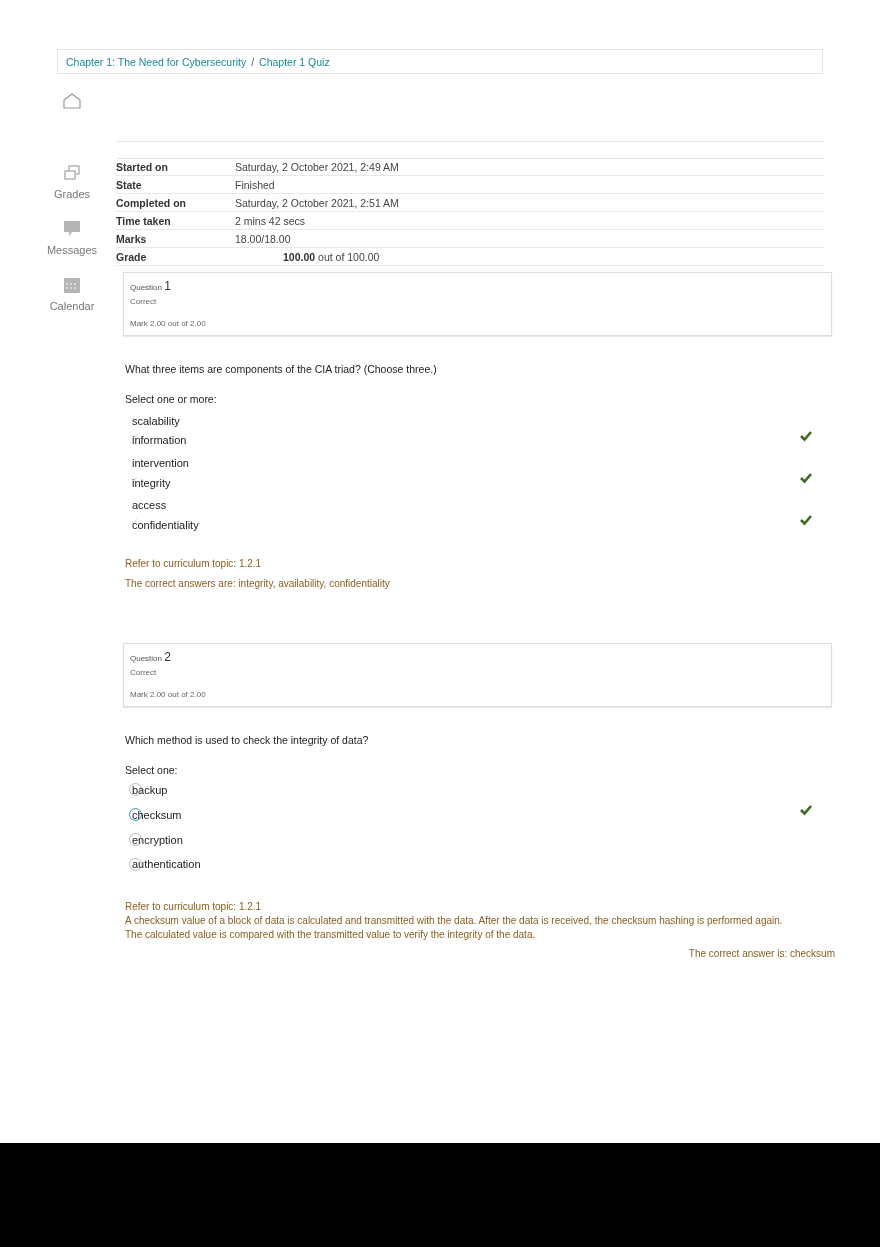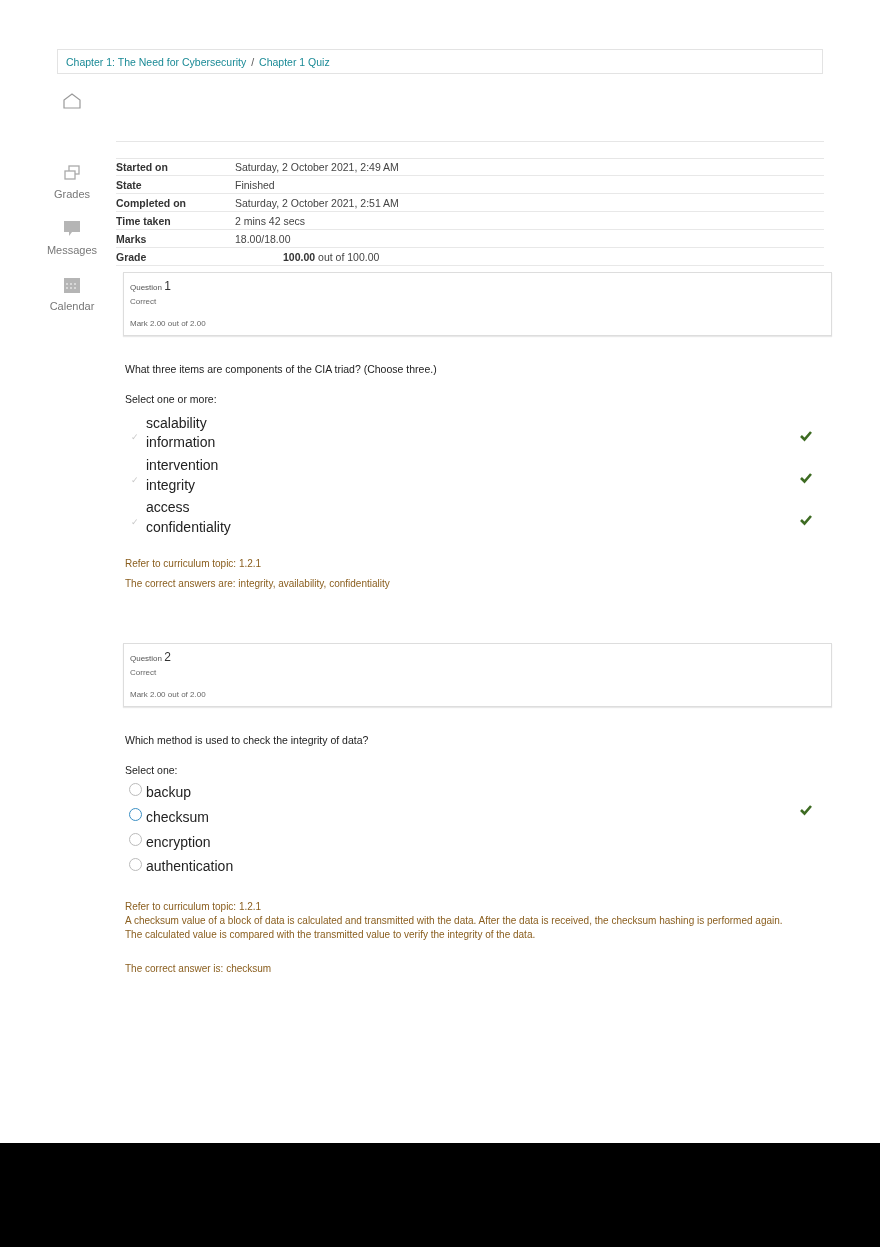--- a/index.html
+++ b/index.html
@@ -17,21 +17,21 @@
   .srow .lbl{width:99px;text-align:left;font-weight:bold;color:#333;padding-right:20px;}
   .srow .val{color:#444;}
   .srow .val b{color:#333;margin-left:48px;}
   .qinfo{position:absolute;left:116px;width:709px;height:64px;border:1px solid #ddd;box-sizing:border-box;box-shadow:0 1px 1px #e8e8e8;padding:6px 0 0 6px;margin-left:7px;}
   .qinfo .qno{font-size:8px;color:#555;}
   .qinfo .qno b{font-size:12px;font-weight:normal;color:#333;}
   .qinfo .state{font-size:8px;color:#666;margin-top:4px;}
   .qinfo .mark{font-size:8px;color:#666;margin-top:13px;}
   .qtext{position:absolute;left:125px;font-size:10.5px;color:#222;}
   .prompt{position:absolute;left:125px;font-size:10.5px;color:#222;}
-  .opt{position:absolute;left:146px;font-size:14px;color:#222;}
+  .opt{position:absolute;left:132px;font-size:11px;color:#222;}
   .tick-small{position:absolute;left:131px;font-size:9px;color:#c8c8c8;}
   .tick-ok{position:absolute;left:799px;width:14px;height:12px;}
   .radio{position:absolute;left:129px;width:13px;height:13px;border:1px solid #bbb;border-radius:50%;box-sizing:border-box;background:#fff;}
   .radio.sel{border:1.6px solid #3b8fc4;}
   .fb{position:absolute;left:125px;font-size:10px;color:#8a5e1e;line-height:14px;width:700px;}
   .bottom{position:absolute;left:0;top:1143px;width:880px;height:104px;background:#000;}
 </style>
 </head>
 <body>
 
@@ -164,18 +164,18 @@
   <span class="radio" style="top:833px;"></span>
   <div class="opt" style="top:834px;">encryption</div>
 
   <span class="radio" style="top:858px;"></span>
   <div class="opt" style="top:858px;">authentication</div>
 
   <div class="fb" style="top:900px;width:710px;">
     <div>Refer to curriculum topic: 1.2.1</div>
     <div>A checksum value of a block of data is calculated and transmitted with the data. After the data is received, the checksum hashing is performed again.</div>
     <div>The calculated value is compared with the transmitted value to verify the integrity of the data.</div>
-    <div style="margin-top:20px;">The correct answer is: checksum</div>
+    <div style="margin-top:5px;text-align:right;">The correct answer is: checksum</div>
   </div>
 
 </div>
 
 <div class="bottom"></div>
 
 </body></html>

